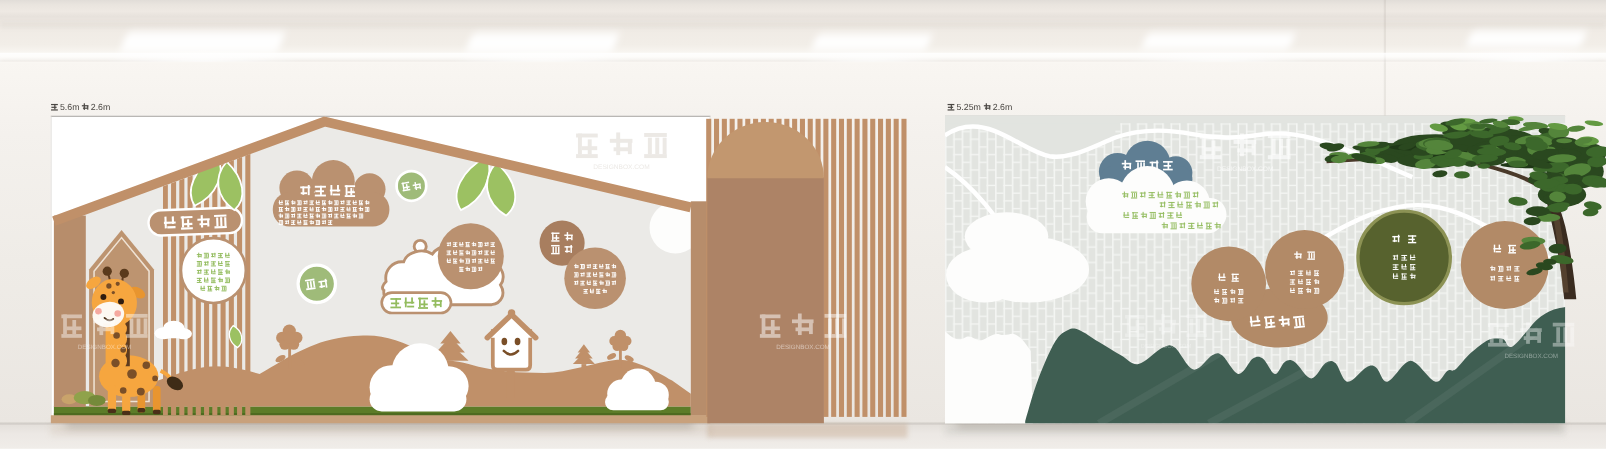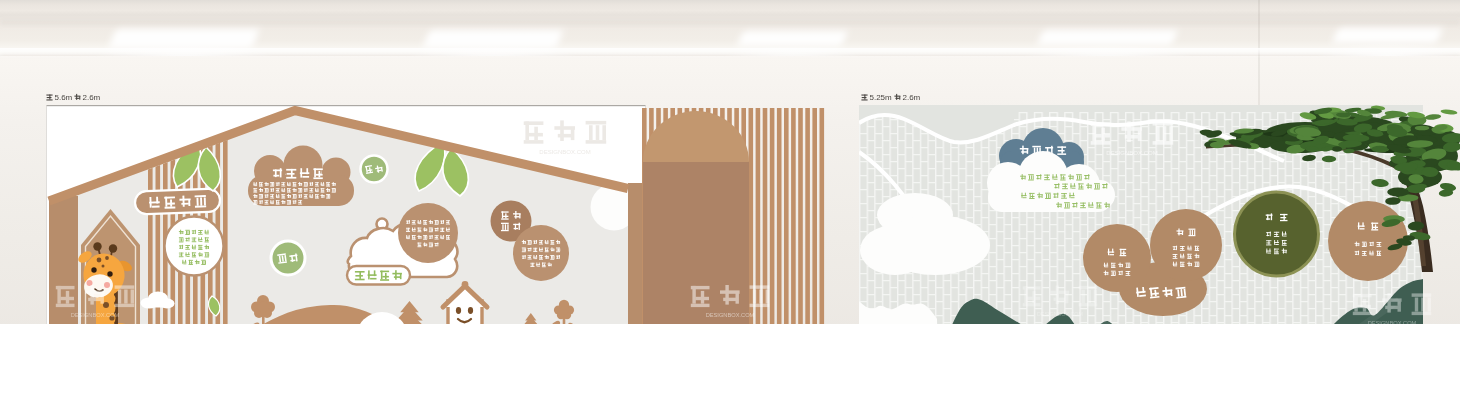--- a/index.html
+++ b/index.html
@@ -1,14 +1,14 @@
 <!DOCTYPE html>
 <html><head><meta charset="utf-8"><style>
 html,body{margin:0;padding:0}
-#stage{position:relative;width:1460px;height:324px;overflow:hidden;background:#F1EEE9;font-family:"Liberation Sans",sans-serif}
+#stage{position:relative;width:1460px;height:408px;overflow:hidden;background:#F1EEE9;font-family:"Liberation Sans",sans-serif}
 .abs{position:absolute}
 </style></head><body>
 <div id="stage">
 
 <div class="abs" style="left:0;top:0;width:1460px;height:58px;background:linear-gradient(180deg,#E1DDD8 0%,#EAE5DF 8%,#EEE9E3 18%,#E7E2DC 26%,#EFEAE4 38%,#F2EEE8 70%,#FBF9F5 88%,#F4F0EB 100%)"></div>
 
 <div class="abs" style="left:0;top:20px;width:1460px;height:5px;background:rgba(140,130,120,0.09);filter:blur(2px)"></div>
 
 <div class="abs" style="left:0;top:55px;width:1460px;height:5px;background:rgba(150,140,128,0.18);filter:blur(2px)"></div>
 

